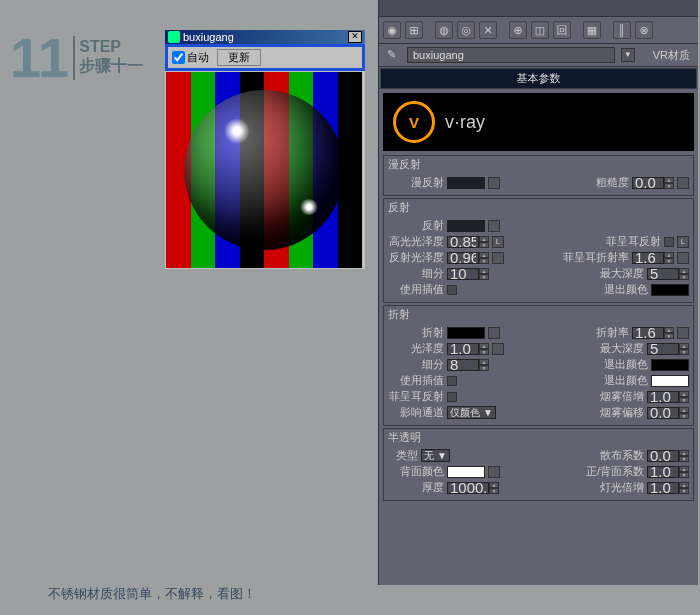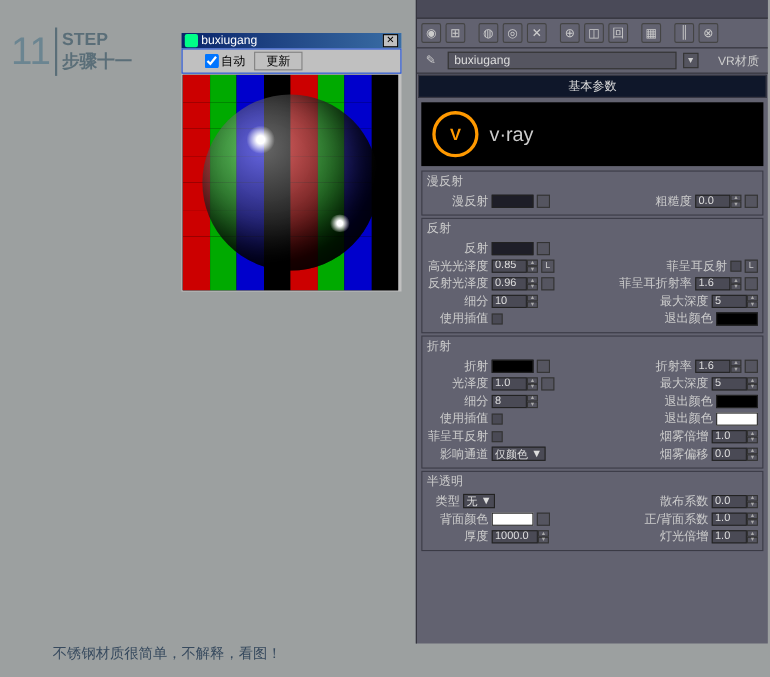--- a/index.html
+++ b/index.html
@@ -1,26 +1,26 @@
 <!DOCTYPE html>
 <html><head>
 <meta charset="utf-8">
 <style>
 *{margin:0;padding:0;box-sizing:border-box;font-family:"Microsoft YaHei",SimSun,sans-serif}
 body{background:#9ca0a0;width:700px;height:615px;position:relative;overflow:hidden;font-size:11px}
 .step-badge{position:absolute;left:10px;top:25px;display:flex;align-items:center;gap:4px}
-.step-num{font-size:35px;font-weight:normal;color:#6b8591}
+.step-num{font-size:56px;font-weight:bold;color:#6b8591}
 .step-line{width:2px;height:44px;background:#5a6e78}
 .step-text{display:flex;flex-direction:column;color:#5a6e78;font-size:16px;font-weight:bold}
 .preview-window{position:absolute;left:165px;top:30px;width:200px;background:#c0c0c0}
 .preview-title{background:linear-gradient(to right,#0a246a,#3a6ea5);color:#fff;display:flex;align-items:center;padding:1px 3px;font-size:11px;justify-content:space-between}
 .preview-title-left{display:flex;align-items:center;gap:3px}
 .title-icon{width:12px;height:12px;background:#0f8;border-radius:2px}
 .close-btn{width:14px;height:12px;background:#c0c0c0;border:1px solid #000;font-size:9px;text-align:center;line-height:9px;color:#000}
-.preview-toolbar{display:flex;align-items:center;padding:2px 20px;border:1px solid #1d4ed8;background:#c0c0c0;gap:8px}
+.preview-toolbar{display:flex;align-items:center;padding:2px 4px;border:3px solid #1d4ed8;background:#c0c0c0;gap:8px}
 .preview-toolbar label{display:flex;align-items:center;gap:2px;font-size:11px}
 .preview-toolbar button{font-size:11px;padding:0 10px;background:#c0c0c0;border:1px solid #808080}
 .preview-canvas{width:196px;height:196px;margin:1px;background:#000;position:relative;overflow:hidden}
 .checker{position:absolute;inset:0;display:grid;grid-template-columns:repeat(8,1fr);grid-template-rows:repeat(8,1fr)}
 .checker div:nth-child(4n+1){background:#c00}
 .checker div:nth-child(4n+2){background:#0a0}
 .checker div:nth-child(4n+3){background:#00c}
 .checker div:nth-child(4n){background:#000}
 .sphere{position:absolute;left:50%;top:50%;transform:translate(-50%,-50%);width:160px;height:160px;border-radius:50%;background:radial-gradient(circle at 35% 30%,rgba(255,255,255,.4),rgba(0,0,0,.7) 70%);box-shadow:inset -18px -18px 35px rgba(0,0,0,.8)}
 .highlight{position:absolute;background:radial-gradient(circle,#fff 20%,transparent 70%);border-radius:50%}
@@ -45,21 +45,21 @@
 .param-group{border:1px solid #3a3a45;margin:2px 4px;padding:2px 4px 4px}
 .param-group-title{color:#ccc;font-size:11px;margin-bottom:2px;position:relative;top:-1px}
 .param-row{display:flex;align-items:center;gap:3px;margin-bottom:1px;font-size:11px;color:#ccc}
 .param-label{text-align:right;min-width:56px}
 .param-label-sm{text-align:right;min-width:46px;margin-left:auto}
 .swatch{width:38px;height:12px;border:1px solid #222}
 .swatch.white{background:#fff}
 .swatch.black{background:#000}
 .swatch.dark{background:#1e1e28}
 .spinner{display:flex}
-.spinner input{width:32px;height:12px;background:#4a4a55;border:1px solid #222;color:#ddd;font-size:10px;padding:0 2px}
+.spinner input{width:32px;height:12px;background:#4a4a55;border:1px solid #222;color:#ddd;font-size:15px;padding:0 2px}
 .spinner-btns{display:flex;flex-direction:column}
 .spinner-btns span{width:10px;height:6px;background:#555560;border:1px solid #333;font-size:5px;line-height:4px;text-align:center;color:#aaa}
 .small-box{width:12px;height:12px;background:#555560;border:1px solid #333}
 .L-box{width:12px;height:12px;background:#555560;border:1px solid #333;color:#ccc;font-size:8px;text-align:center;line-height:10px}
 .checkbox{width:10px;height:10px;border:1px solid #333;background:#4a4a55}
 .select-box{background:#4a4a55;border:1px solid #222;color:#ddd;font-size:10px;padding:0 2px;height:13px;display:flex;align-items:center;gap:3px}
 .caption{position:absolute;left:48px;top:585px;color:#374a5e;font-size:13px}
 .spacer{flex:1}
 </style>
 </head>

